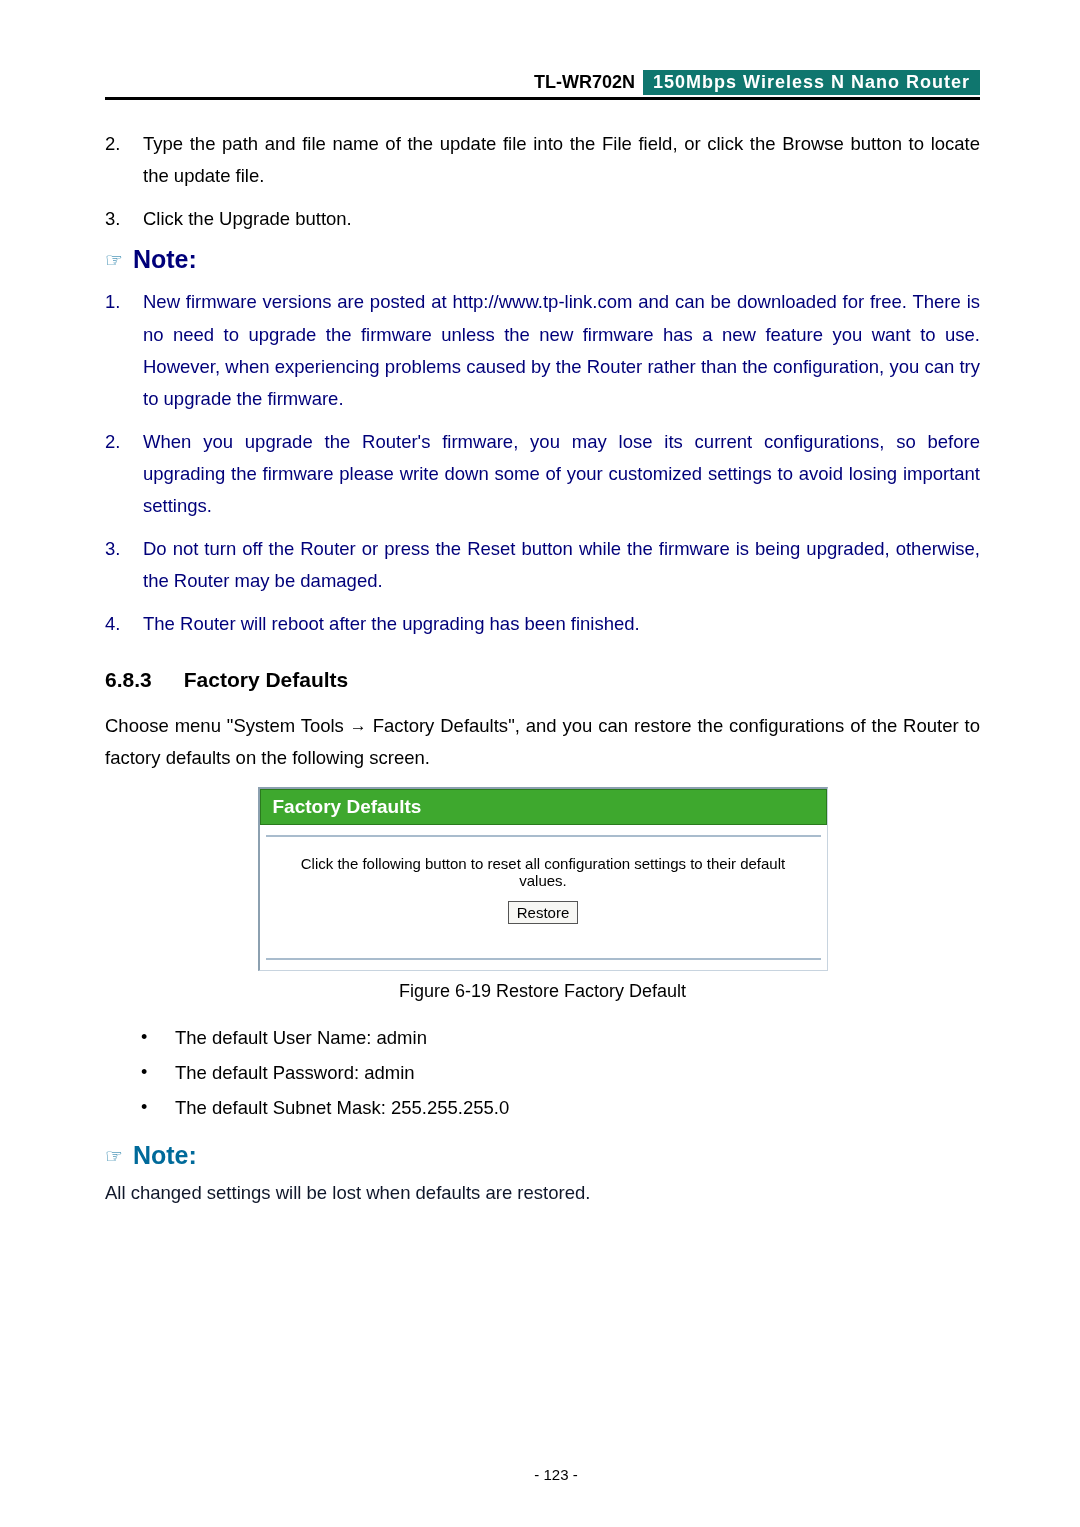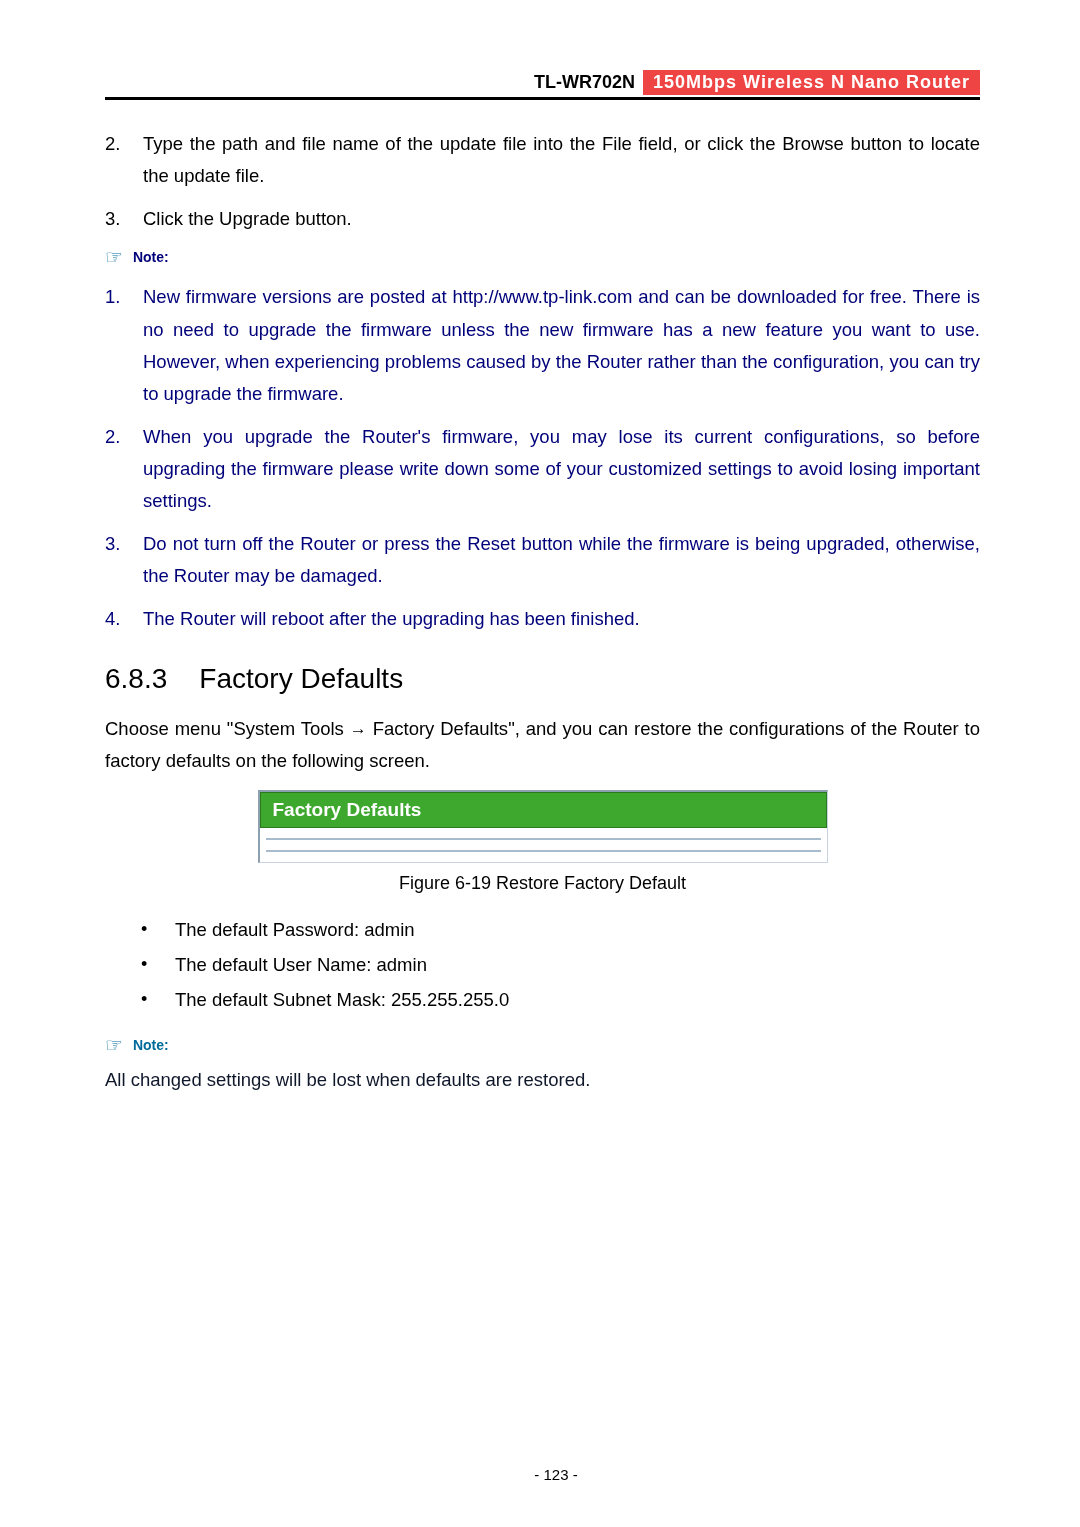--- a/index.html
+++ b/index.html
@@ -20,21 +20,21 @@
     justify-content: flex-end;
     gap: 0;
     font-weight: bold;
     font-size: 18px;
     margin-bottom: 0;
     align-items: flex-end;
     text-align: center;
   }
   .header-model { padding: 2px 8px; }
   .header-desc {
-    background: #ef4444;
+    background: #0f766e;
     color: #fff;
     padding: 2px 10px;
     letter-spacing: 1px;
   }
   .header-rule {
     border: none;
     border-top: 3px solid #000;
     margin-top: 2px;
     margin-bottom: 28px;
   }
@@ -61,27 +61,27 @@
     align-items: center;
     gap: 10px;
     margin: 8px 0 12px 0;
   }
   .hand-icon {
     color: #006a9a;
     font-size: 20px;
   }
   .note-label {
     color: #00007a;
-    font-size: 14px;
+    font-size: 25px;
     font-weight: bold;
   }
   .note-label-blue { color: #006a9a; }
   .section-num-title {
-    font-weight: normal;
-    font-size: 28px;
+    font-weight: bold;
+    font-size: 21px;
     margin: 28px 0 18px 0;
     display: flex;
     gap: 32px;
     text-align: right;
   }
   .p-body {
     font-size: 18.5px;
     line-height: 1.75;
     text-align: justify;
     margin-bottom: 12px;
@@ -230,36 +230,40 @@
   <p class="p-body">
     <span>Choose menu "</span><b>System Tools</b>
     <span class="arrow-mid">→</span>
     <b> Factory Defaults</b><span>", and you can restore the configurations of the Router to factory defaults on the following screen.</span>
   </p>
 
   <div class="figure-wrap">
     <div class="panel">
       <div class="panel-title">Factory Defaults</div>
       <div class="panel-sep"></div>
+      <div class="panel-body">
+        <div class="panel-body-text">Click the following button to reset all configuration settings to their default values.</div>
+        <button class="restore-btn">Restore</button>
+      </div>
       <div class="panel-sep"></div>
     </div>
   </div>
 
   <div class="fig-caption">Figure 6-19 Restore Factory Default</div>
 
 
   <ul class="bullets">
     <li>
       <span>
+        <span>The default </span><b>User Name</b><span>: admin</span>
+      </span>
+    </li>
+    <li>
+      <span>
         <span>The default </span><b>Password</b><span>: admin</span>
-      </span>
-    </li>
-    <li>
-      <span>
-        <span>The default </span><b>User Name</b><span>: admin</span>
       </span>
     </li>
     <li>
       <span>
         <span>The default </span><b>Subnet Mask</b><span>: 255.255.255.0</span>
       </span>
     </li>
   </ul>
 
   <div class="note-row" style="margin-top:16px;">

